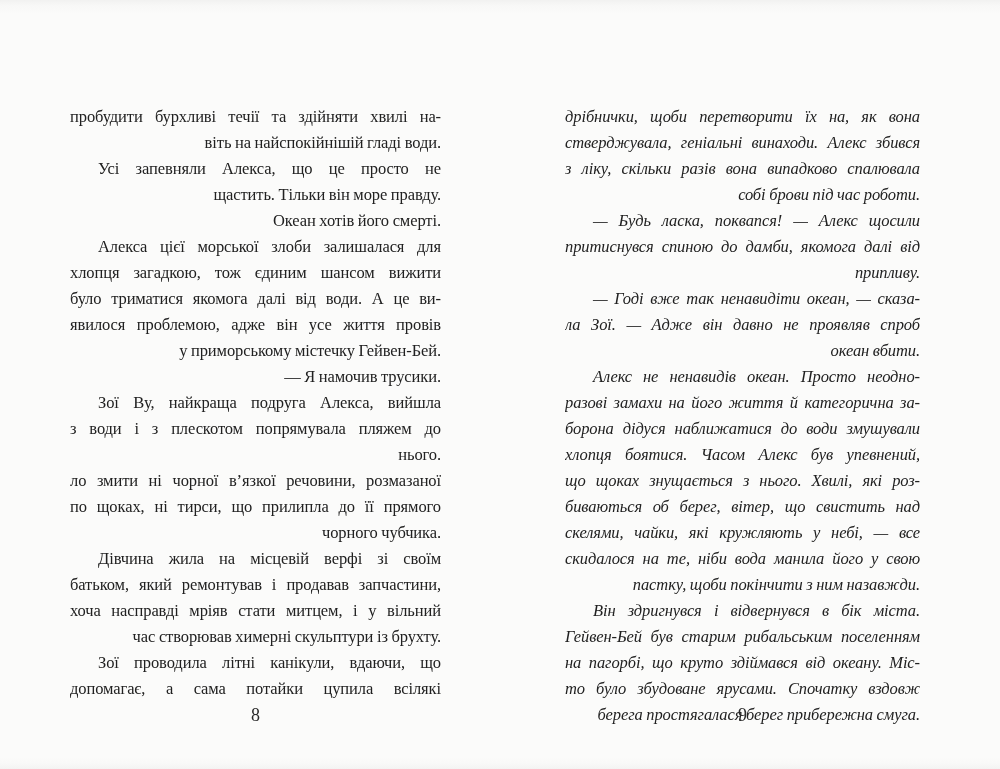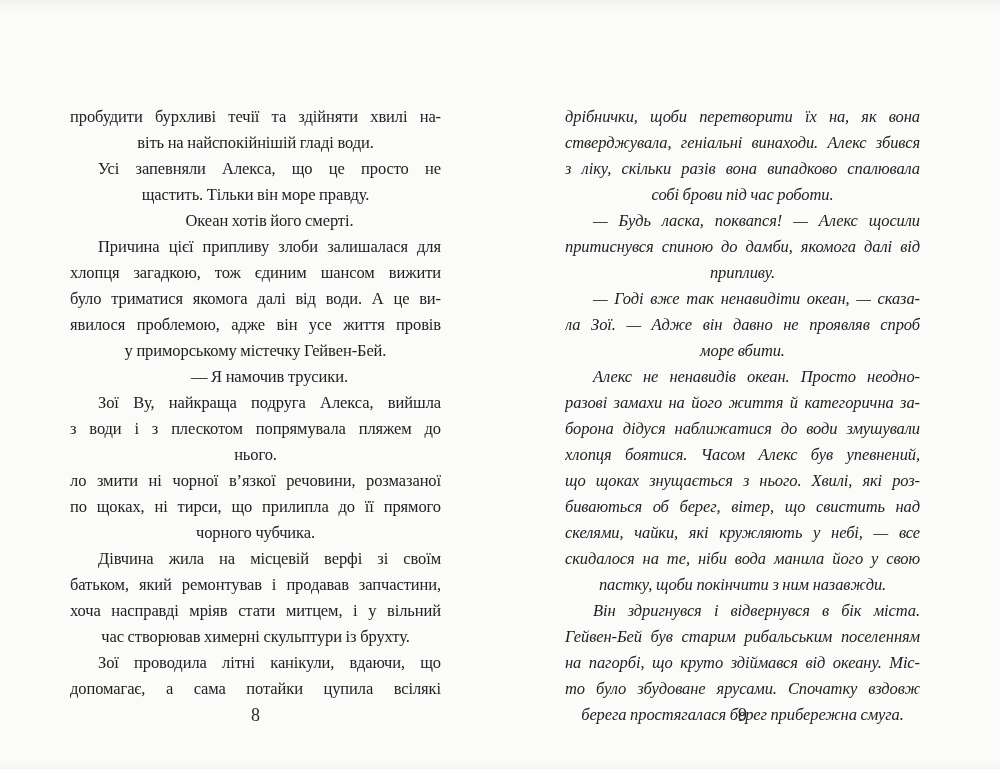--- a/index.html
+++ b/index.html
@@ -34,21 +34,21 @@
   .page-text.left  { left: 70px;  width: 371px; }
   .page-text.right { left: 565px; width: 355px; font-style: italic; }
   .line {
     font-size: 16.5px;
     line-height: 26px;
     height: 26px;
     letter-spacing: -0.1px;
     word-spacing: -0.4px;
     white-space: normal;
     overflow: hidden;
-    text-align: center;
+    text-align: right;
   }
   .line.just {
     text-align: justify;
     text-align-last: justify;
   }
   .line.indent {
     text-indent: 28px;
   }
   .page-number {
     position: absolute;
@@ -67,21 +67,21 @@
 <div class="scan-edge-top"></div>
 <div class="scan-edge-bottom"></div>
 
 <div>
   <div class="page-text left">
       <div class="line just">пробудити бурхливі течії та здійняти хвилі на-</div>
       <div class="line">віть на найспокійнішій гладі води.</div>
       <div class="line indent just">Усі запевняли Алекса, що це просто не</div>
       <div class="line">щастить. Тільки він море правду.</div>
       <div class="line indent">Океан хотів його смерті.</div>
-      <div class="line indent just">Причина цієї припливу злоби залишалася для</div>
+      <div class="line indent just">Алекса цієї морської злоби залишалася для</div>
       <div class="line just">хлопця загадкою, тож єдиним шансом вижити</div>
       <div class="line just">було триматися якомога далі від води. А це ви-</div>
       <div class="line just">явилося проблемою, адже він усе життя провів</div>
       <div class="line">у приморському містечку Гейвен-Бей.</div>
       <div class="line indent">— Я намочив трусики.</div>
       <div class="line indent just">Зої Ву, найкраща подруга Алекса, вийшла</div>
       <div class="line just">з води і з плескотом попрямувала пляжем до</div>
       <div class="line">нього.</div>
       <div class="line just">ло змити ні чорної в’язкої речовини, розмазаної</div>
       <div class="line just">по щоках, ні тирси, що прилипла до її прямого</div>
@@ -98,21 +98,21 @@
   <div class="page-text right">
       <div class="line just">дрібнички, щоби перетворити їх на, як вона</div>
       <div class="line just">стверджувала, геніальні винаходи. Алекс збився</div>
       <div class="line just">з ліку, скільки разів вона випадково спалювала</div>
       <div class="line">собі брови під час роботи.</div>
       <div class="line indent just">— Будь ласка, поквапся! — Алекс щосили</div>
       <div class="line just">притиснувся спиною до дамби, якомога далі від</div>
       <div class="line">припливу.</div>
       <div class="line indent just">— Годі вже так ненавидіти океан, — сказа-</div>
       <div class="line just">ла Зої. — Адже він давно не проявляв спроб</div>
-      <div class="line">море вбити.</div>
+      <div class="line">океан вбити.</div>
       <div class="line indent just">Алекс не ненавидів океан. Просто неодно-</div>
       <div class="line just">разові замахи на його життя й категорична за-</div>
       <div class="line just">борона дідуся наближатися до води змушували</div>
       <div class="line just">хлопця боятися. Часом Алекс був упевнений,</div>
       <div class="line just">що щоках знущається з нього. Хвилі, які роз-</div>
       <div class="line just">биваються об берег, вітер, що свистить над</div>
       <div class="line just">скелями, чайки, які кружляють у небі, — все</div>
       <div class="line just">скидалося на те, ніби вода манила його у свою</div>
       <div class="line">пастку, щоби покінчити з ним назавжди.</div>
       <div class="line indent just">Він здригнувся і відвернувся в бік міста.</div>

